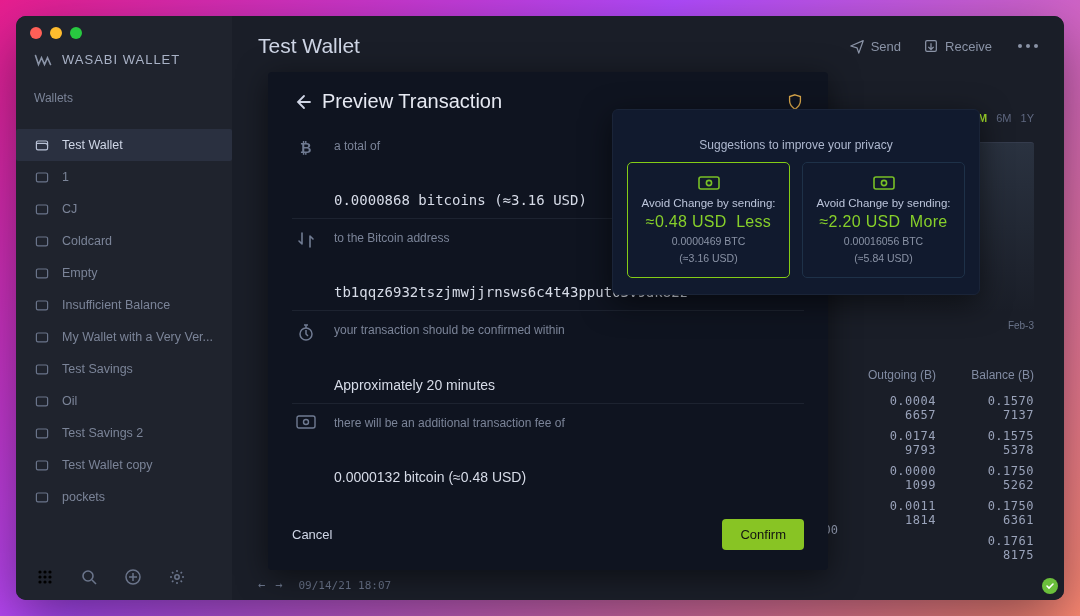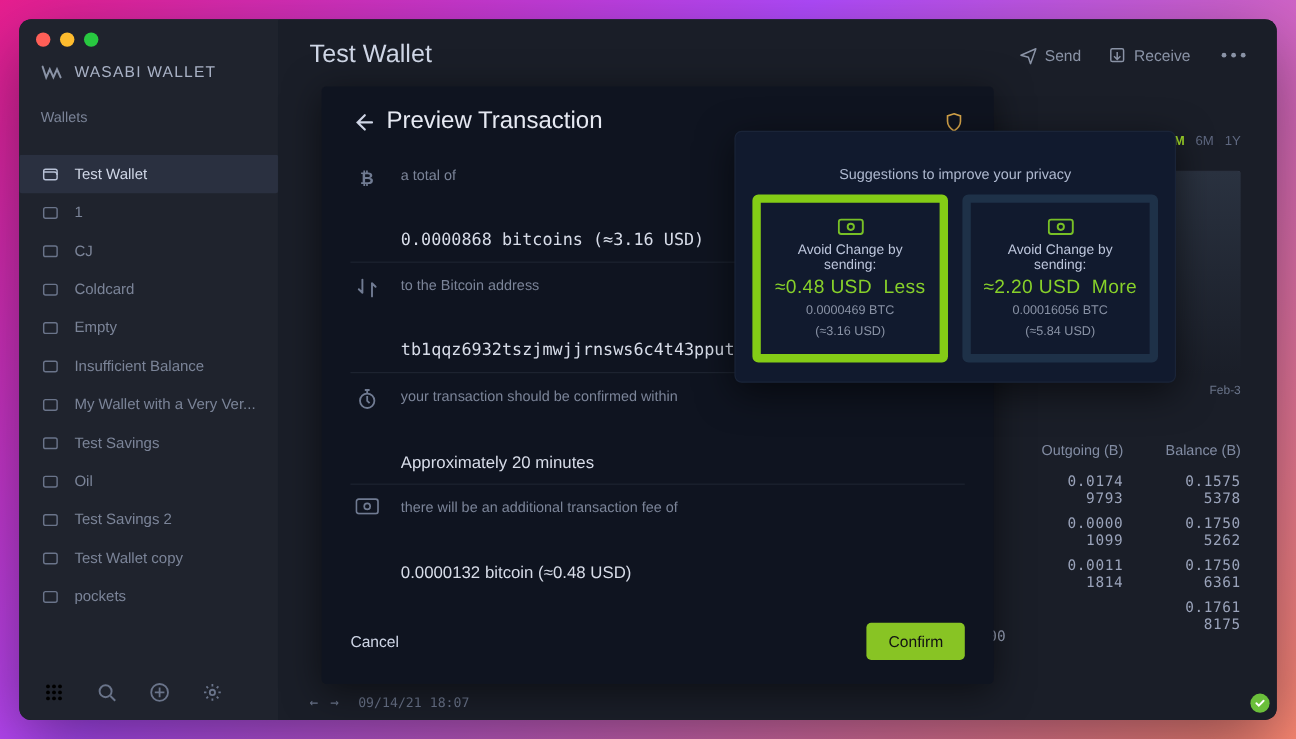--- a/index.html
+++ b/index.html
@@ -72,21 +72,21 @@
   .tx-row.nowrap .rvalue { font-family: ui-monospace, Menlo, Consolas, monospace; }
   .modal-spacer{flex:1;}
   .modal-footer { display:flex; align-items:center; padding-top:10px;}
   .btn-cancel { color:#cfd6e6; font-size:13px; cursor:pointer; }
   .btn-confirm { margin-left:auto; background:#88c424; color:#121212; font-size:13px; font-weight:500; padding:8px 18px; border-radius:4px; cursor:pointer; border:none;}
 
   
   .popover { position:absolute; left:380px; top:93px; width:368px; background:#111a2e; border-radius:6px; padding:12px 14px 16px; z-index:15; box-shadow:0 8px 30px rgba(0,0,0,.55); border:1px solid #1a2438;}
   .pop-title { text-align:center; font-size:12px; color:#aeb8cf; padding:0 0 10px;margin-top:16px; }
   .cards { display:flex; gap:12px; }
-  .card { flex:1; border:7px solid #84cc16; border-radius:5px; padding:12px 8px 10px; text-align:center; cursor:pointer;}
+  .card { flex:1; border:1px solid #84cc16; border-radius:5px; padding:12px 8px 10px; text-align:center; cursor:pointer;}
   .card.alt { border-color:#1e3148; }
   .card .cicon { color:#78c026; width:22px; height:16px; margin: 0 auto 6px; display:block;}
   .card .cmsg { font-size:11.5px; color:#bcc5db; }
   .card .camount { font-size:16px; color:#87d02a; font-weight:500; padding:4px 0 2px; letter-spacing:.3px;}
   .card .camount .dir { font-weight:400; }
   .card .csub { font-size:10.5px; color:#8a93a6; line-height:1.6; }
 
   
   .check-bubble { position:absolute; right:6px; bottom:6px; width:16px; height:16px; border-radius:50%; background:#6bbf3b; display:flex;align-items:center;justify-content:center; z-index:30;}
   .check-bubble svg{width:10px;height:10px;color:#fff;}
@@ -249,20 +249,24 @@
       </div>
       <div class="chart-stub"></div>
       <div class="chart-date">Feb-3</div>
       <div class="table-head">
         <span style="width:26px">(B)</span>
         <span style="width:82px;text-align:right">Outgoing (B)</span>
         <span style="width:82px;text-align:right">Balance (B)</span>
       </div>
       <div class="table-body">
         <div class="row">
+            <span class="cell">0.0004 6657</span>
+            <span class="cell">0.1570 7137</span>
+          </div>
+        <div class="row">
             <span class="cell">0.0174 9793</span>
             <span class="cell">0.1575 5378</span>
           </div>
         <div class="row">
             <span class="cell">0.0000 1099</span>
             <span class="cell">0.1750 5262</span>
           </div>
         <div class="row">
             <span class="cell">0.0011 1814</span>
             <span class="cell">0.1750 6361</span>

